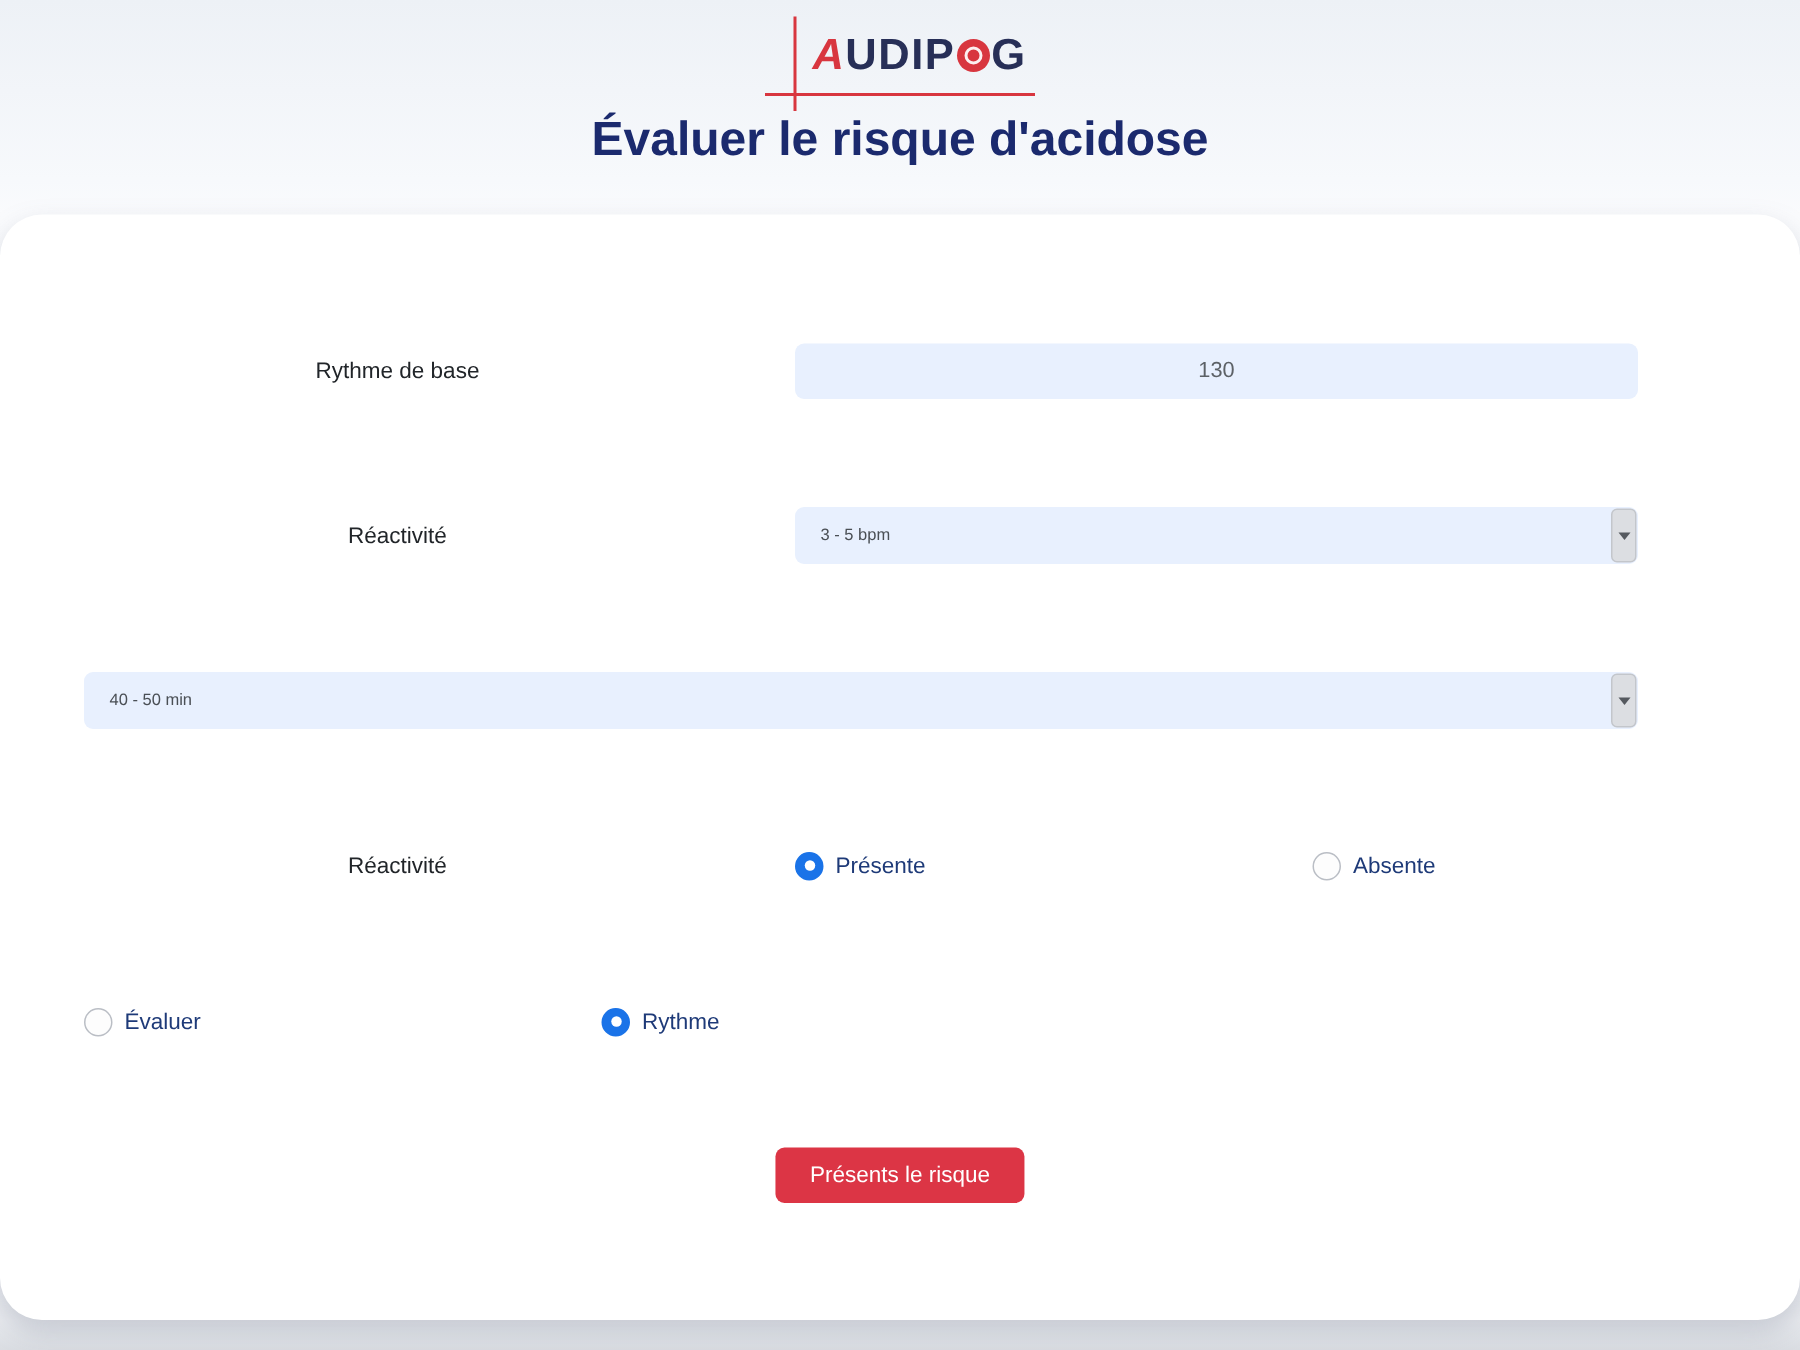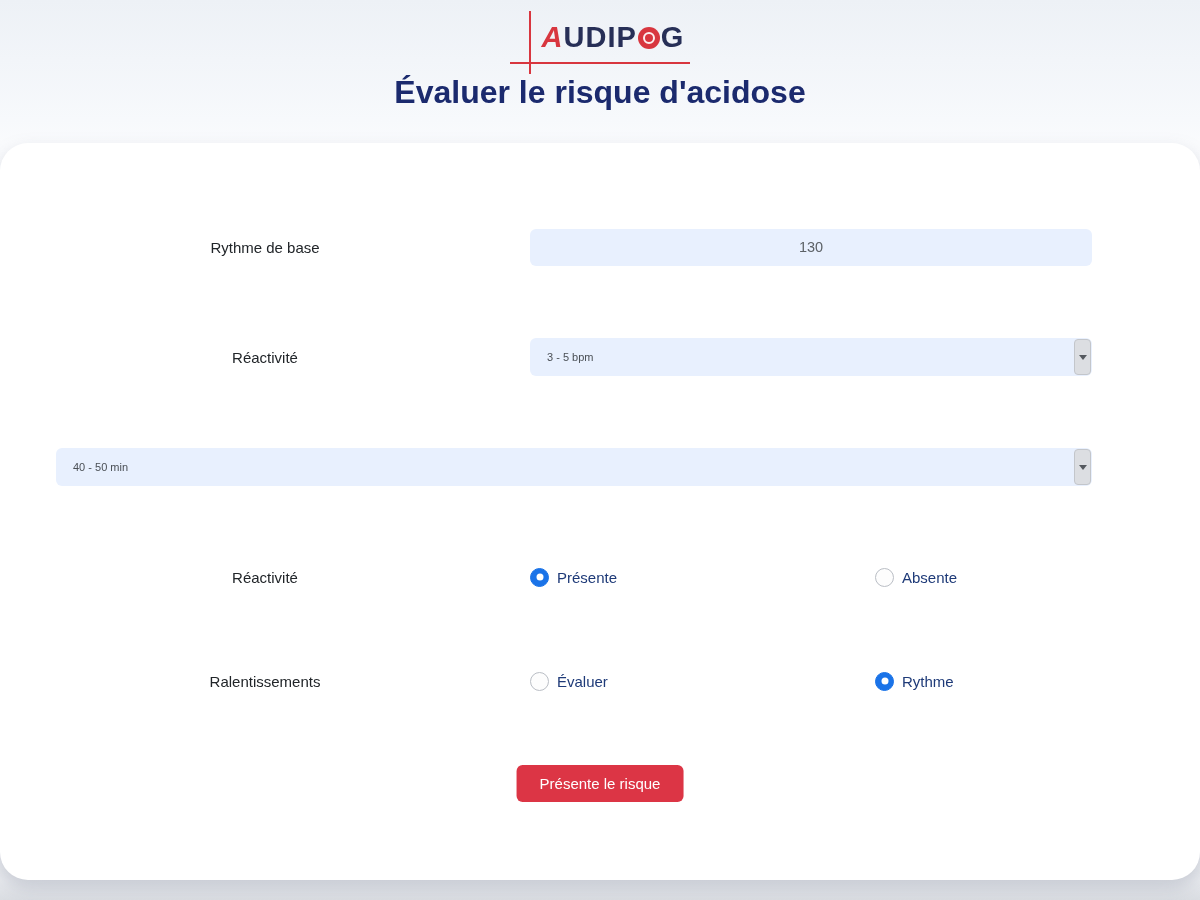--- a/index.html
+++ b/index.html
@@ -227,28 +227,27 @@
         <span class="radio-label">Présente</span>
       </div>
       <div class="radio-option">
         <span class="radio"></span>
         <span class="radio-label">Absente</span>
       </div>
     </div>
   </div>
 
   <div class="form-row radio-row">
-    <div class="field-label">Ralentissements</div>
     <div class="control">
       <div class="radio-option first">
         <span class="radio"></span>
         <span class="radio-label">Évaluer</span>
       </div>
       <div class="radio-option">
         <span class="radio checked"></span>
         <span class="radio-label">Rythme</span>
       </div>
     </div>
   </div>
 
-  <button class="submit-btn">Présente le risque</button>
+  <button class="submit-btn">Présents le risque</button>
 
 </div>
 
 </body></html>

